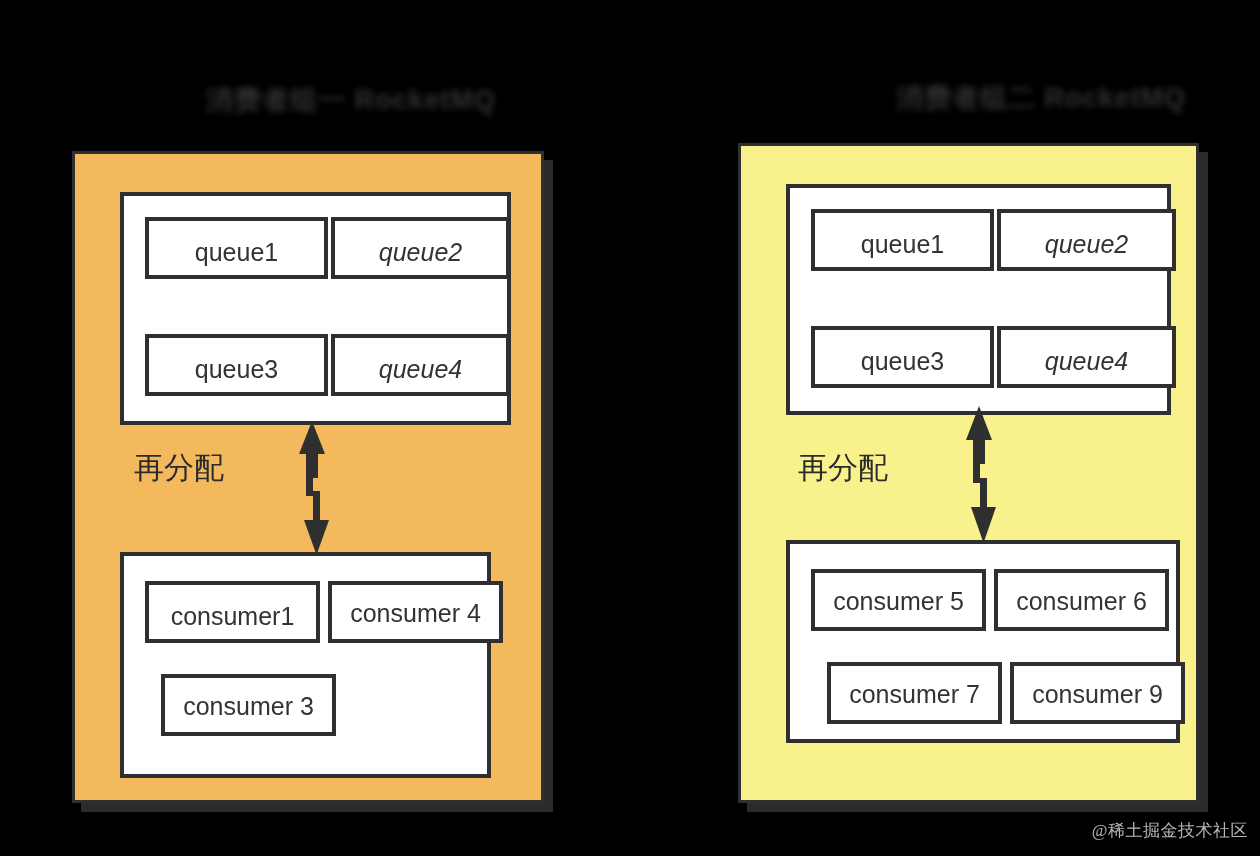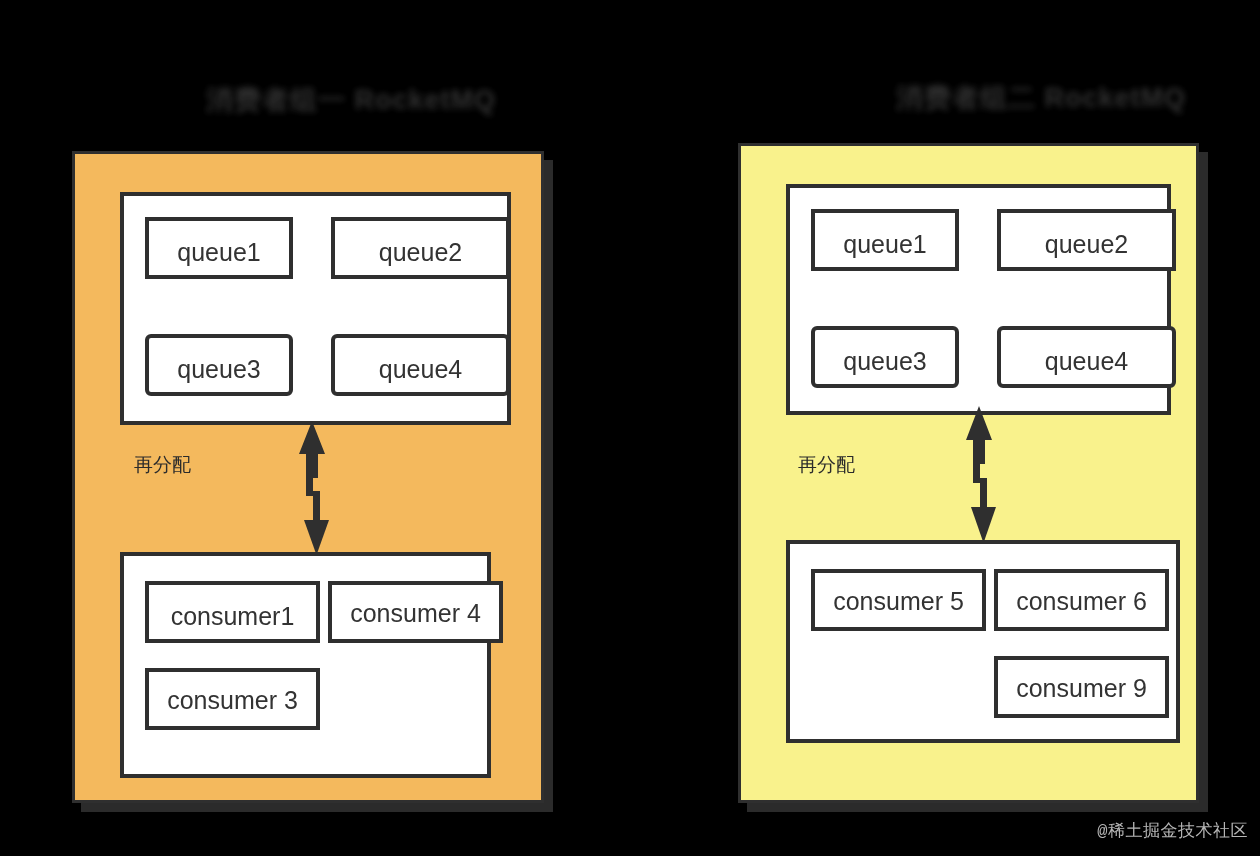--- a/index.html
+++ b/index.html
@@ -81,55 +81,55 @@
     text-align: center;
     padding-top: 13px;
     overflow: hidden;
     white-space: normal;
     word-break: break-word;
   }
   .cell.single { padding-top: 16px; }
 
   
   .q-r1 { top: 21px;  height: 62px; }
-  .q-r2 { top: 138px; height: 62px; border-radius: 6px; }
-  .q-c1 { left: 21px; width: 148px; }
-  .q-c2 { left: 207px; width: 179px; }
+  .q-r2 { top: 138px; height: 62px; }
+  .q-c1 { left: 21px; width: 183px; }
+  .q-c2 { left: 207px; width: 179px; font-style: italic; }
 
   
   .c-r1 { top: 25px;  height: 62px; }
-  .c-r2 { top: 112px; height: 62px; }
+  .c-r2 { top: 118px; height: 62px; margin-left: 16px; }
   .c-c1 { left: 21px; width: 175px; }
   .c-c2 { left: 204px; width: 175px; }
 
   
   .redistribute-label {
     position: absolute;
     color: #2b2b2b;
-    font-size: 19px;
+    font-size: 30px;
     line-height: 1;
     white-space: nowrap;
-    font-family: Liberation Sans, sans-serif;
+    font-family: Liberation Mono, monospace;
   }
 
   
   .arrow-svg {
     position: absolute;
     overflow: visible;
   }
 
   
   #watermark {
     position: absolute;
     right: 12px;
     bottom: 14px;
     color: #cfcfcf;
     font-size: 17px;
     letter-spacing: 0.5px;
-    font-family: Liberation Mono, monospace;
+    font-family: Liberation Serif, serif;
     opacity: 0.88;
     text-shadow: 0 0 1px #000;
     user-select: none;
   }
 </style>
 </head>
 <body>
 
 <div class="canvas">
 
@@ -176,19 +176,20 @@
     <svg class="arrow-svg" style="left:217px; top:260px;" width="42" height="137" viewBox="0 0 42 137">
       <polygon points="21,0 34,34 27,34 27,58 15,58 15,34 8,34" fill="#2F2F2F"></polygon>
       <rect x="15" y="54" width="7" height="23" fill="#2F2F2F"></rect>
       <rect x="22" y="72" width="7" height="33" fill="#2F2F2F"></rect>
       <polygon points="25.5,101 38,101 25.5,137 13,101" fill="#2F2F2F"></polygon>
     </svg>
 
     <div class="white-box" id="consumers-right">
       <div class="cell c-r1 c-c1">consumer 5</div>
       <div class="cell c-r1 c-c2">consumer 6</div>
+      <div class="cell c-r2 c-c1">consumer 7</div>
       <div class="cell c-r2 c-c2">consumer 9</div>
     </div>
   </div>
 
   <div id="watermark">@稀土掘金技术社区</div>
 
 </div>
 
 </body></html>

